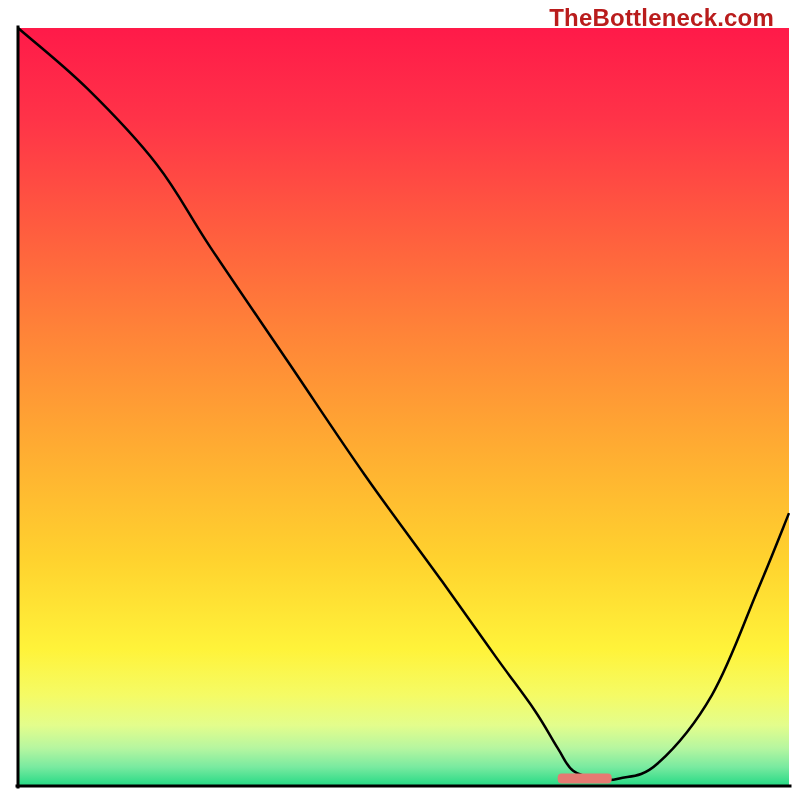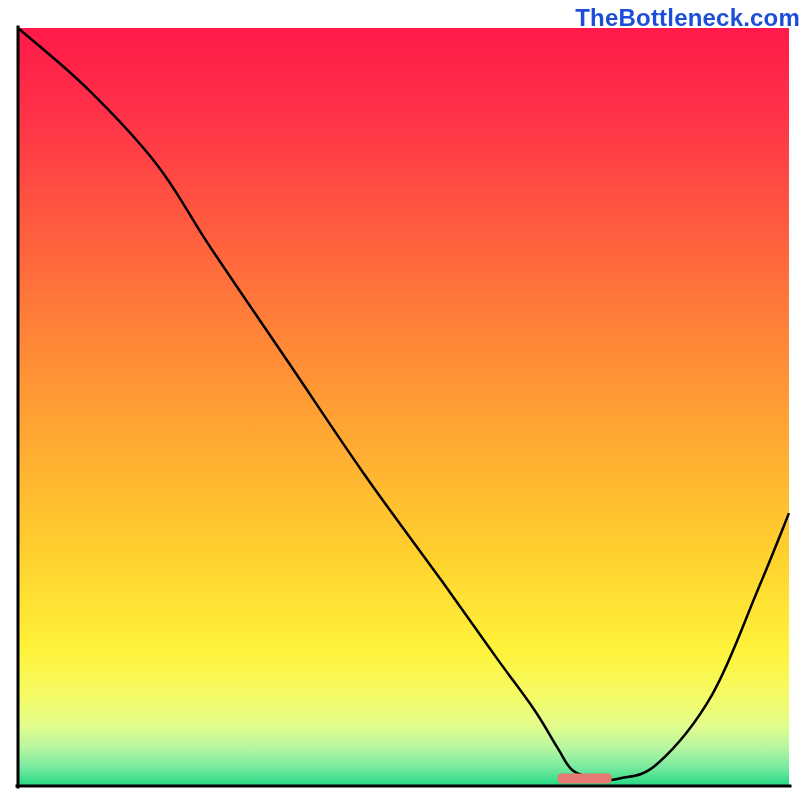--- a/index.html
+++ b/index.html
@@ -12,22 +12,22 @@
     font-family: Arial, Helvetica, sans-serif;
   }
   .stage {
     position: relative;
     width: 800px;
     height: 800px;
   }
   .watermark {
     position: absolute;
     top: 4px;
-    right: 0;
-    color: #1d4ed8;
+    right: 26px;
+    color: #b91c1c;
     font-size: 24px;
     font-weight: 600;
     letter-spacing: 0.2px;
   }
   .axes {
     position: absolute;
     left: 0; top: 0;
   }
   .plot-inner {
     

